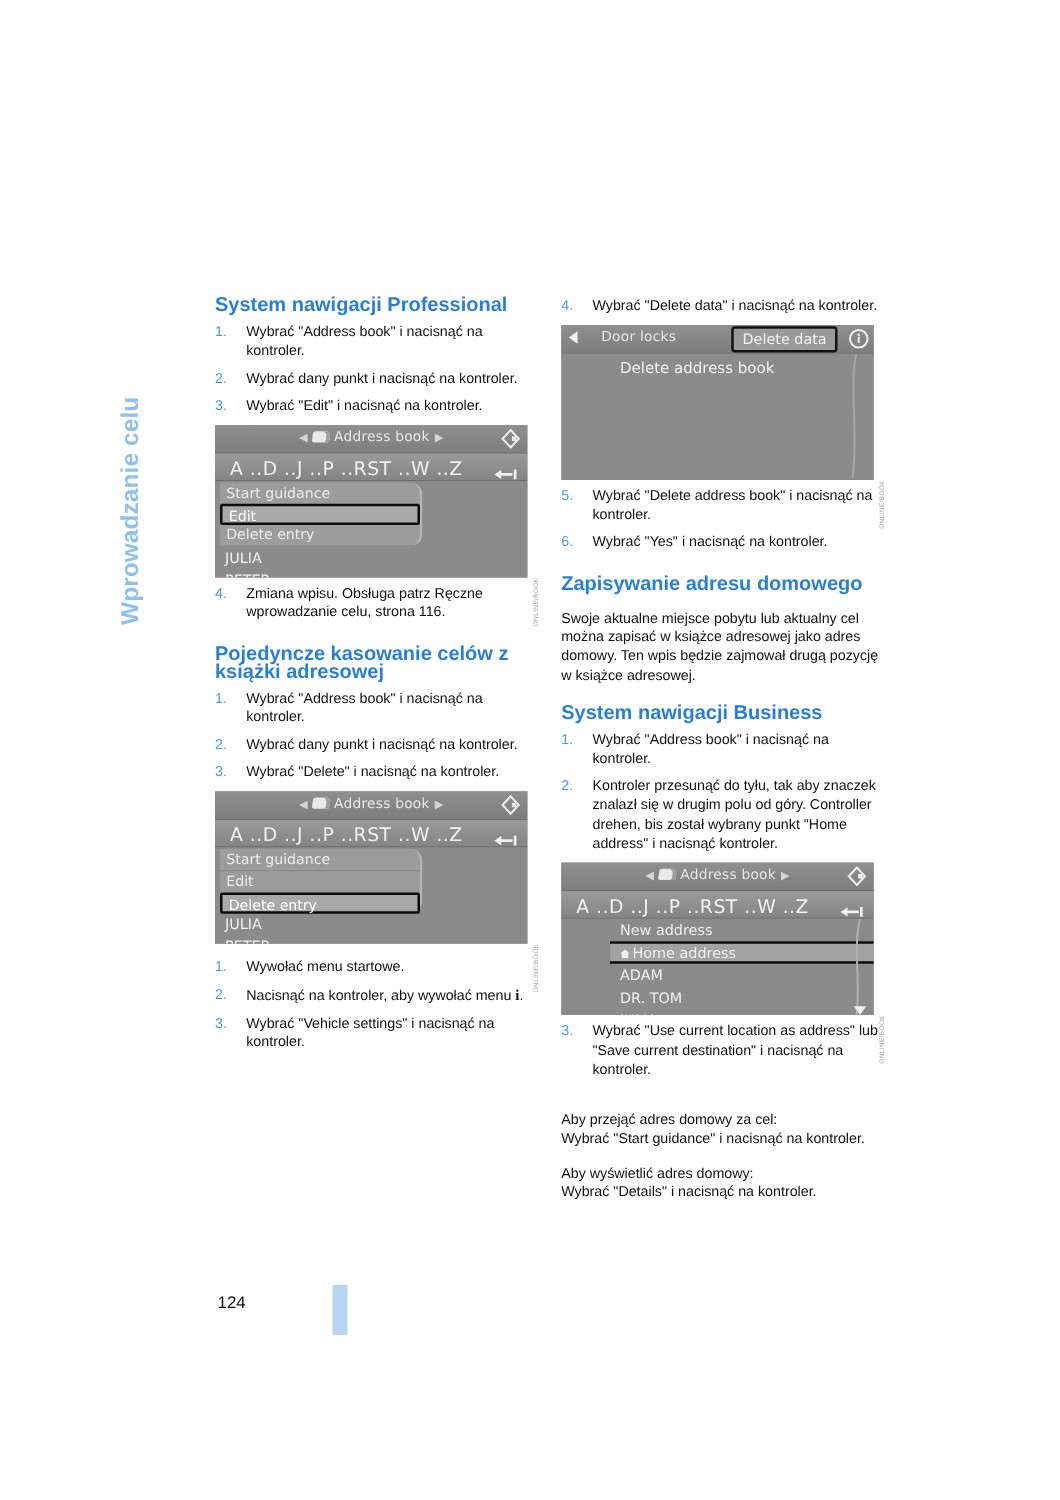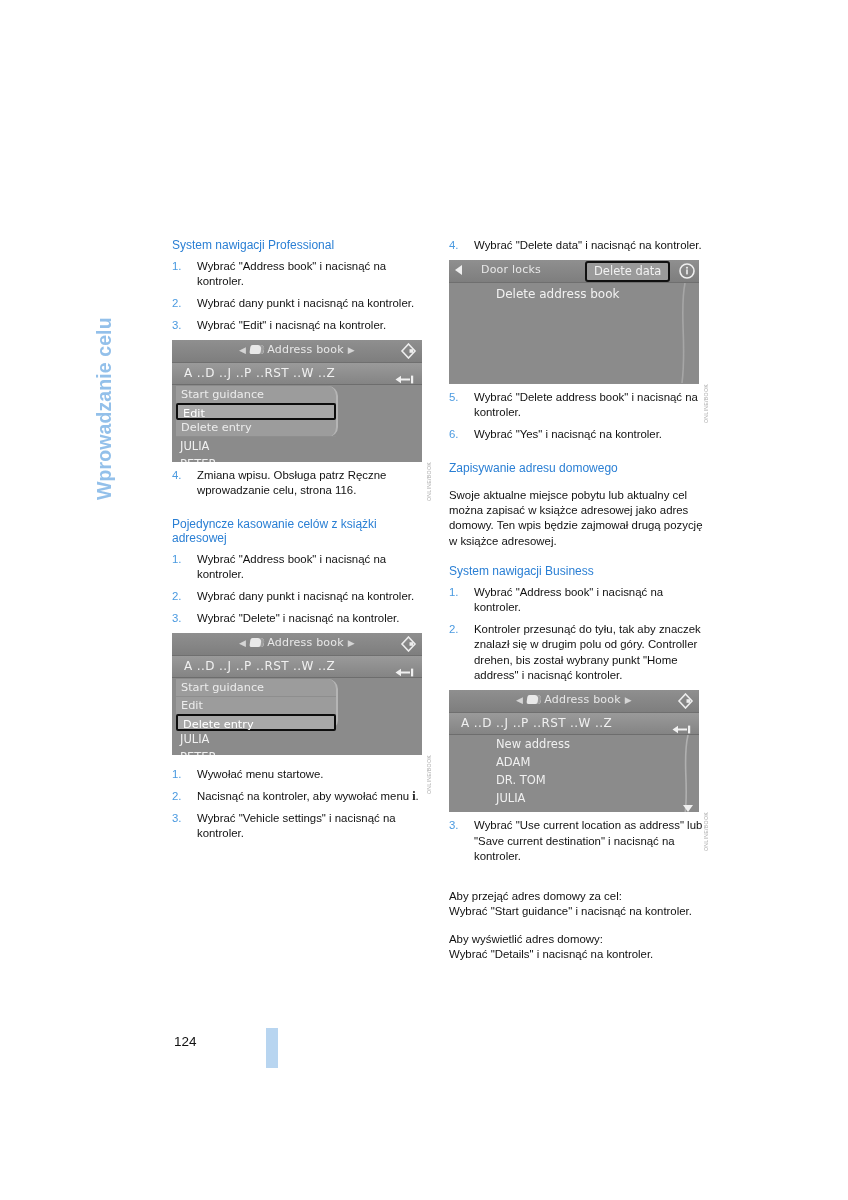--- a/index.html
+++ b/index.html
@@ -49,22 +49,22 @@
   .col {
     position: absolute;
     width: 262px;
     top: 238px;
   }
   .col-left  { left: 172px; }
   .col-right { left: 449px; }
 
   
   h2.sec {
-    font-size: 12px;
-    font-weight: normal;
+    font-size: 16px;
+    font-weight: bold;
     color: #2a7fd4;
     margin: 0 0 6px 0;
     line-height: 14.5px;
   }
   .para {
     font-size: 11.4px;
     line-height: 15.4px;
     margin: 12px 0 9px 0;
     color: #111;
   }
@@ -166,21 +166,21 @@
   .shot-alpha {
     height: 21px;
     background: linear-gradient(180deg,#9a9a9a 0%, #848484 100%);
     border-bottom: 1px solid #6d6d6d;
     position: relative;
   }
   .shot-alpha .letters {
     position: absolute;
     left: 12px; top: 3px;
     color: #f0f0f0;
-    font-size: 12px;
+    font-size: 15px;
     letter-spacing: .4px;
   }
   .shot-alpha .back-ic {
     position: absolute;
     right: 8px; top: 6px;
     width: 19px; height: 9px;
   }
 
   
   .shot-body {
@@ -538,20 +538,27 @@
           <div class="letters">A ..D ..J ..P ..RST ..W ..Z</div>
           <div class="back-ic">
             <svg width="19" height="9" viewBox="0 0 19 9">
               <path d="M0.5 4.5 L6 0.8 L6 3.4 L15 3.4 L15 5.6 L6 5.6 L6 8.2 Z" fill="#f0f0f0"></path>
               <rect x="16" y="0.6" width="2.2" height="7.8" fill="#f0f0f0"></rect>
             </svg>
           </div>
         </div>
         <div class="shot-body">
           <div class="list-row">New address</div>
+          <div class="list-row sel">
+            <span class="house-ic">
+              <svg width="8" height="8" viewBox="0 0 8 8">
+                  <path d="M4 0.5 L7.6 3.6 L6.6 3.6 L6.6 7.5 L1.4 7.5 L1.4 3.6 L0.4 3.6 Z" fill="#f0f0f0"></path>
+                </svg>
+            </span><span>Home address</span>
+          </div>
           <div class="list-row">ADAM</div>
           <div class="list-row">DR. TOM</div>
           <div class="list-row">JULIA</div>
           <div class="scroll-curve" style="right:8px;">
             <svg width="12" height="79" viewBox="0 0 12 79" preserveAspectRatio="none">
               <path d="M9 0 C 3 25, 10 50, 6 79" fill="none" stroke="#b0b0b0" stroke-width="1.6"></path>
             </svg>
           </div>
           <div class="down-arrow"></div>
         </div>

